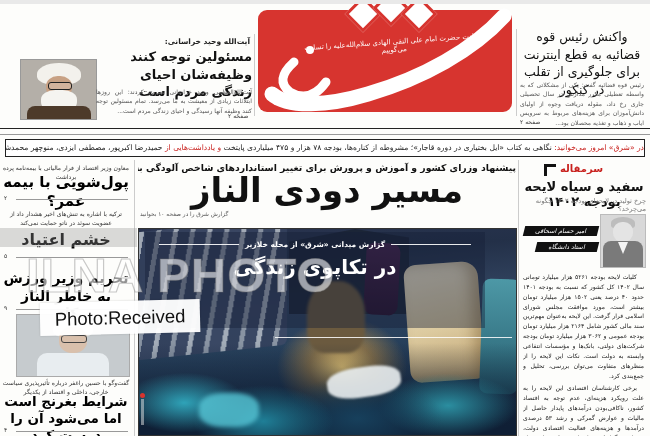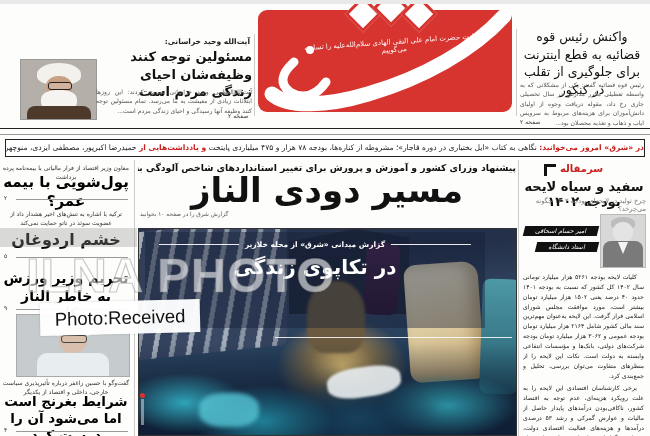--- a/index.html
+++ b/index.html
@@ -33,21 +33,21 @@
   .cleric{left:20px;top:55px;width:75px;height:59px;background:#b4afa8;overflow:hidden;border:1px solid #999;}
   .cl-turban{position:absolute;left:16px;top:3px;width:44px;height:22px;background:#f3f1ec;border-radius:50% 50% 40% 40%;}
   .cl-face{position:absolute;left:25px;top:16px;width:26px;height:22px;background:#c8a184;border-radius:45%;}
   .cl-glasses{position:absolute;left:27px;top:22px;width:22px;height:6px;border:1.5px solid #222;border-radius:3px;background:rgba(255,255,255,.2);}
   .cl-beard{position:absolute;left:20px;top:30px;width:36px;height:24px;background:#f5f4f0;border-radius:40% 40% 50% 50%;}
   .cl-robe{position:absolute;left:6px;top:46px;width:64px;height:13px;background:#4d3a2a;border-radius:8px 8px 0 0;}
 
   
   .strip{left:5px;top:135px;width:638px;height:16px;border:1px solid #222;background:#fff;
          font-size:7.6px;line-height:16px;text-align:center;white-space:nowrap;overflow:hidden;}
-  .strip .red{color:#c8201d;font-weight:bold;}
+  .strip .red{color:#c8201d;font-weight:normal;}
   .strip .blk{color:#222;}
 
   
   .vr-left{left:134px;top:156px;height:278px;}
   .vr-right{left:518px;top:156px;height:278px;}
 
   
   .s-kicker{left:2px;width:128px;font-size:6.1px;color:#333;line-height:1.5;text-align:center;}
   .s-head{left:2px;width:128px;font-weight:bold;text-align:center;line-height:1.25;color:#000;}
   .s-mark{font-size:6px;color:#333;}
@@ -146,21 +146,21 @@
 
   <div class="abs vdiv vr-left"></div>
   <div class="abs vdiv vr-right"></div>
 
   <div class="abs s-kicker rtl" style="top:159px;">معاون وزیر اقتصاد از فرار مالیاتی با بیمه‌نامه پرده برداشت</div>
   <div class="abs s-head rtl" style="top:169px;font-size:15px;">پول‌شویی با بیمه عمر؟</div>
   <div class="abs s-mark" style="left:4px;top:190px;">۲</div>
   <div class="abs s-rule" style="left:16px;top:195px;width:112px;"></div>
 
   <div class="abs s-kicker rtl" style="top:205px;">ترکیه با اشاره به تنش‌های اخیر هشدار داد از عضویت سوئد در ناتو حمایت نمی‌کند</div>
-  <div class="abs s-head rtl" style="top:226px;font-size:16px;">خشم اردوغان</div>
+  <div class="abs s-head rtl" style="top:226px;font-size:16px;">خشم اعتیاد</div>
   <div class="abs s-mark" style="left:4px;top:248px;">۵</div>
   <div class="abs s-rule" style="left:16px;top:253px;width:112px;"></div>
 
   <div class="abs s-head rtl" style="top:266px;font-size:14px;">تحریم وزیر ورزش به خاطر الناز رکابی</div>
   <div class="abs s-mark" style="left:4px;top:300px;">۹</div>
   <div class="abs s-rule" style="left:16px;top:305px;width:112px;"></div>
 
   <div class="abs raghfar">
     <div class="rg-hair"></div>
     <div class="rg-face"></div>

